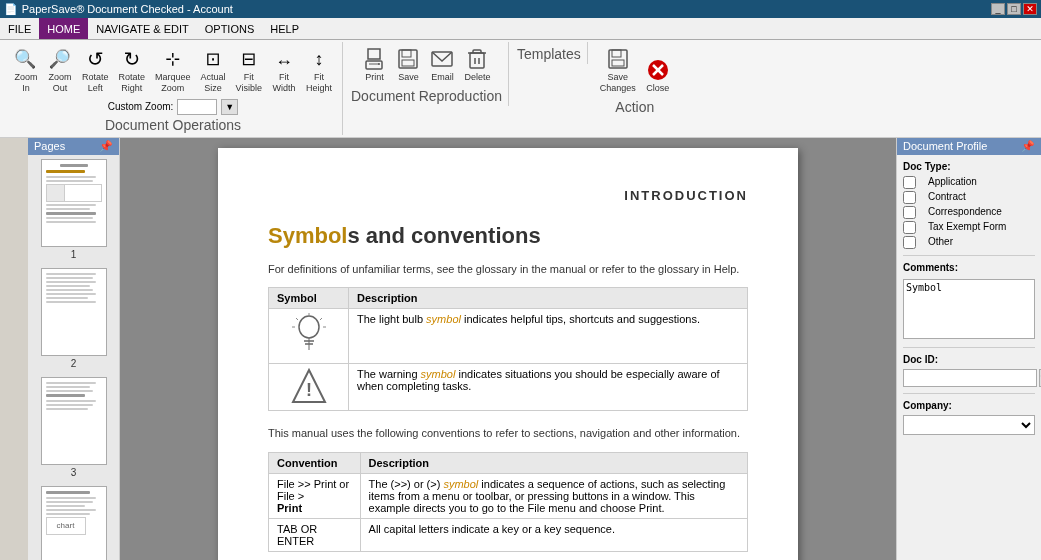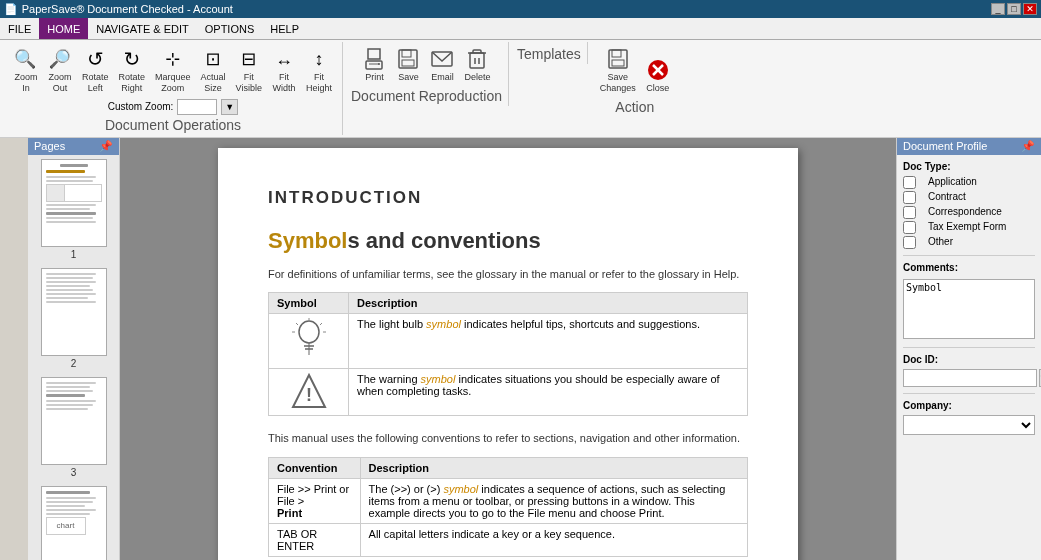--- a/index.html
+++ b/index.html
@@ -51,21 +51,21 @@
     .profile-select { width: 100%; height: 20px; border: 1px solid #aaa; background: white; font-size: 10px; }
     .search-row { display: flex; gap: 2px; margin-top: 4px; }
     .search-input { flex: 1; height: 18px; border: 1px solid #aaa; font-size: 10px; }
     .search-btn { width: 18px; height: 18px; border: 1px solid #aaa; background: #e0e0e0; display: flex; align-items: center; justify-content: center; cursor: pointer; font-size: 10px; }
     
     
     .status-bar { background: #f0f0f0; border-top: 1px solid #aaa; height: 20px; display: flex; align-items: center; font-size: 10px; padding: 0 8px; gap: 20px; }
     .status-sep { width: 1px; height: 14px; background: #aaa; }
     
     
-    .doc-intro { text-align: left; font-size: 17px; letter-spacing: 2px; color: #333; margin-bottom: 20px; font-weight: bold; }
+    .doc-intro { text-align: right; font-size: 13px; letter-spacing: 2px; color: #333; margin-bottom: 20px; font-weight: bold; }
     .doc-h1 { font-size: 22px; color: #333; margin-bottom: 12px; font-weight: bold; }
     .doc-h1 .highlight { color: #b8860b; }
     .doc-p { font-size: 11px; color: #333; line-height: 1.5; margin-bottom: 10px; }
     .doc-table { border-collapse: collapse; width: 100%; margin-bottom: 14px; font-size: 11px; }
     .doc-table th { background: #e8e8e8; border: 1px solid #ccc; padding: 4px 8px; text-align: left; font-weight: bold; }
     .doc-table td { border: 1px solid #ccc; padding: 4px 8px; vertical-align: top; }
     .sym-highlight { color: #cc8800; font-style: italic; }
     
     
     ::-webkit-scrollbar { width: 12px; }

